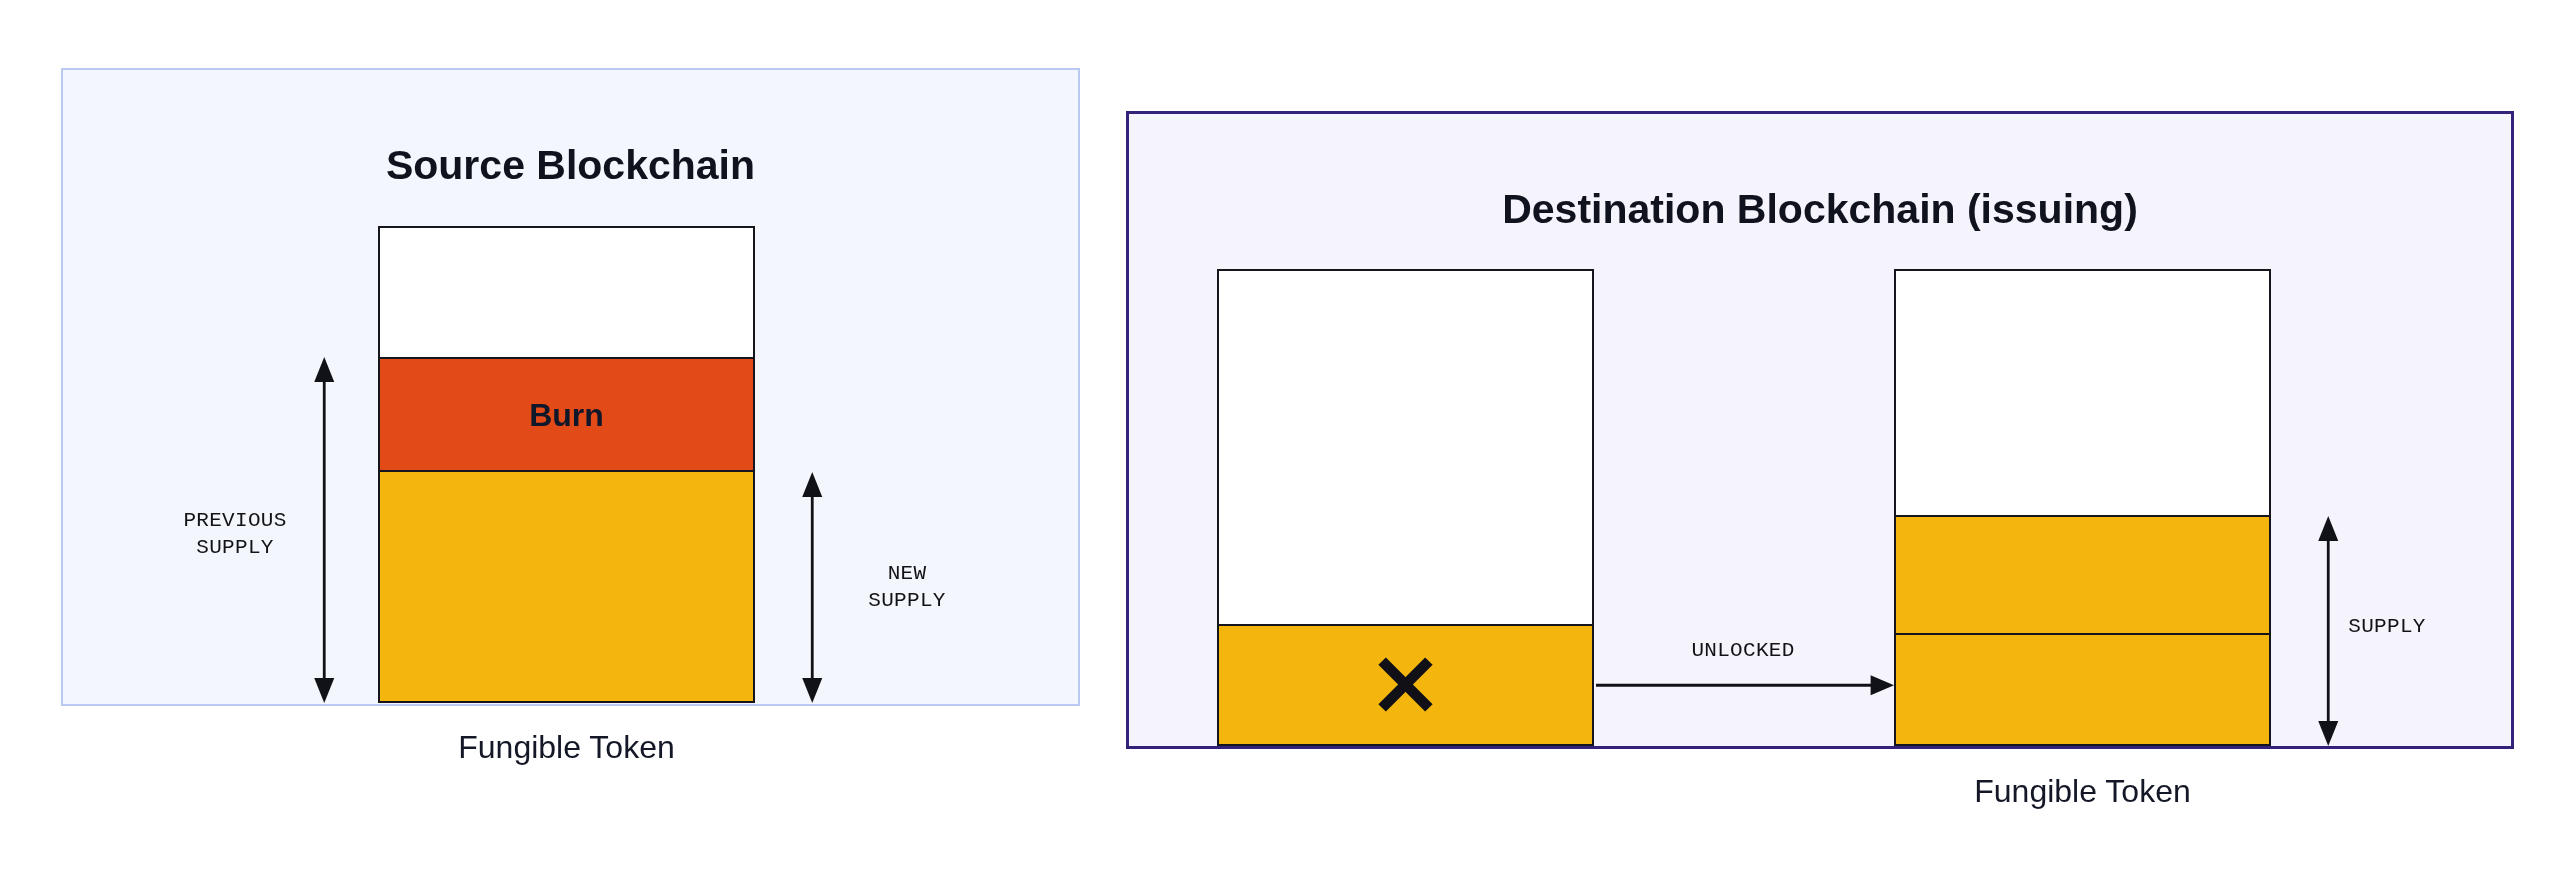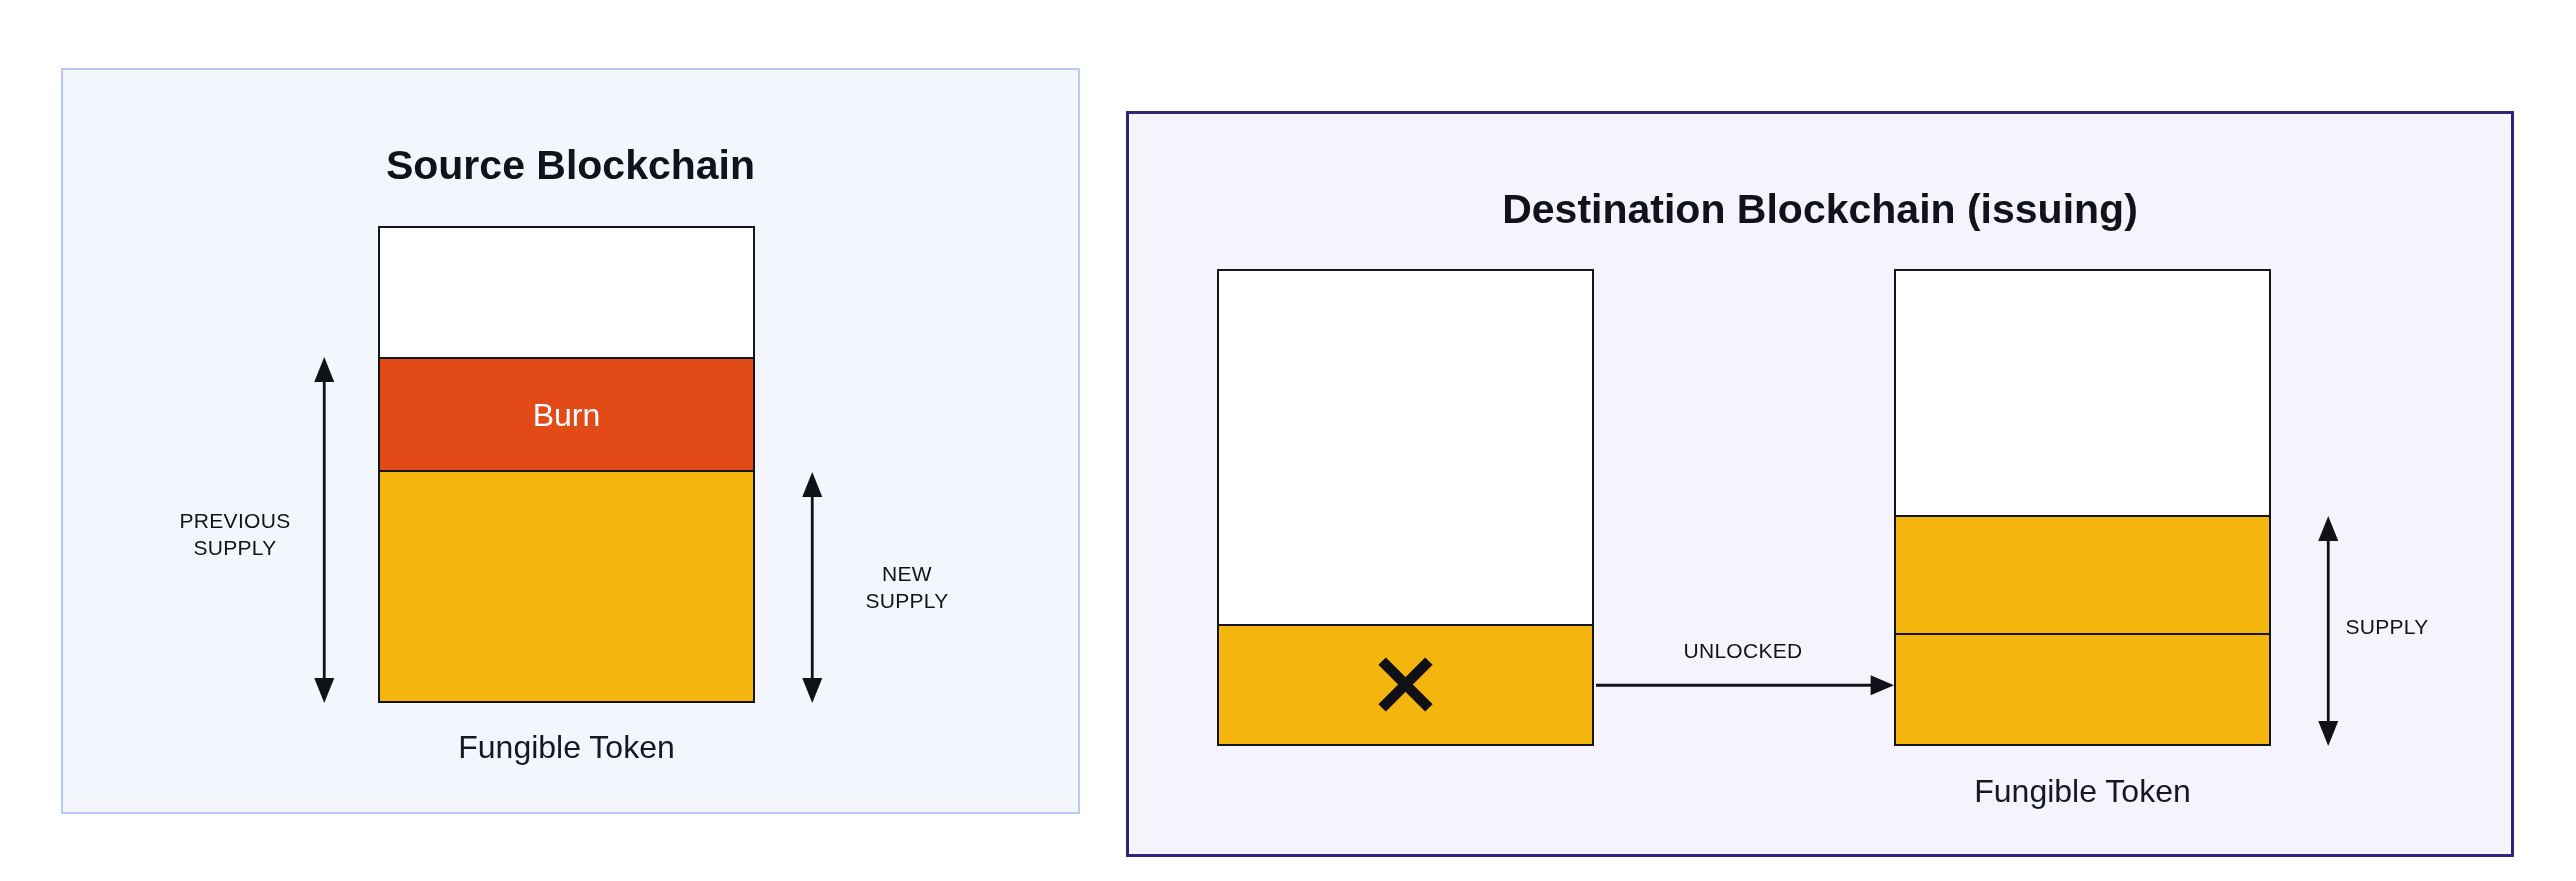--- a/index.html
+++ b/index.html
@@ -3,21 +3,21 @@
 <meta charset="utf-8">
 <style>
   html,body{margin:0;padding:0;background:#ffffff;}
   #stage{
     position:relative;
     width:2576px;height:881px;
     background:#ffffff;
     font-family:"Liberation Sans","DejaVu Sans",sans-serif;
     overflow:hidden;
   }
-  .panel{position:absolute;top:68px;height:746px;box-sizing:border-box;}
+  .panel{position:absolute;top:68px;height:638px;box-sizing:border-box;}
   .panel-source{
     left:61px;width:1019px;
     background:#f4f6fd;border:2.8px solid #b9c9f1;
   }
   .panel-destination{
     left:1126px;width:1388px;
     background:#f5f3fc;border:3.9px solid #33217a;margin-top:43px;
   }
   .panel-title{
     position:absolute;left:0;right:0;top:48px;
@@ -37,27 +37,28 @@
   .seg-white{background:#ffffff;}
   .seg-burn{
     background:#e24a17;
     border-top:2.2px solid #15161d;border-bottom:2.2px solid #15161d;
     display:flex;align-items:center;justify-content:center;
   }
   .seg-yellow{background:#f4b60c;}
   .seg-grow{flex:1 1 auto;}
   .bt{border-top:2.2px solid #15161d;}
   .burn-text{
-    font-size:32px;font-weight:400;color:#ffffff;line-height:1;
+    font-size:32px;font-weight:700;color:#0f172a;line-height:1;
   }
   .caps-label{
     position:absolute;text-align:center;
     font-size:21px;line-height:27px;font-weight:400;
     color:#121318;letter-spacing:0.3px;
     white-space:nowrap;
+    font-family:Liberation Mono, monospace;
   }
   .bar-caption{
     position:absolute;text-align:center;
     font-size:32px;line-height:32px;font-weight:400;
     color:#141826;white-space:nowrap;
   }
   .arrow{position:absolute;}
   .arrow svg{display:block;}
   .x-wrap{
     flex:1 1 auto;

